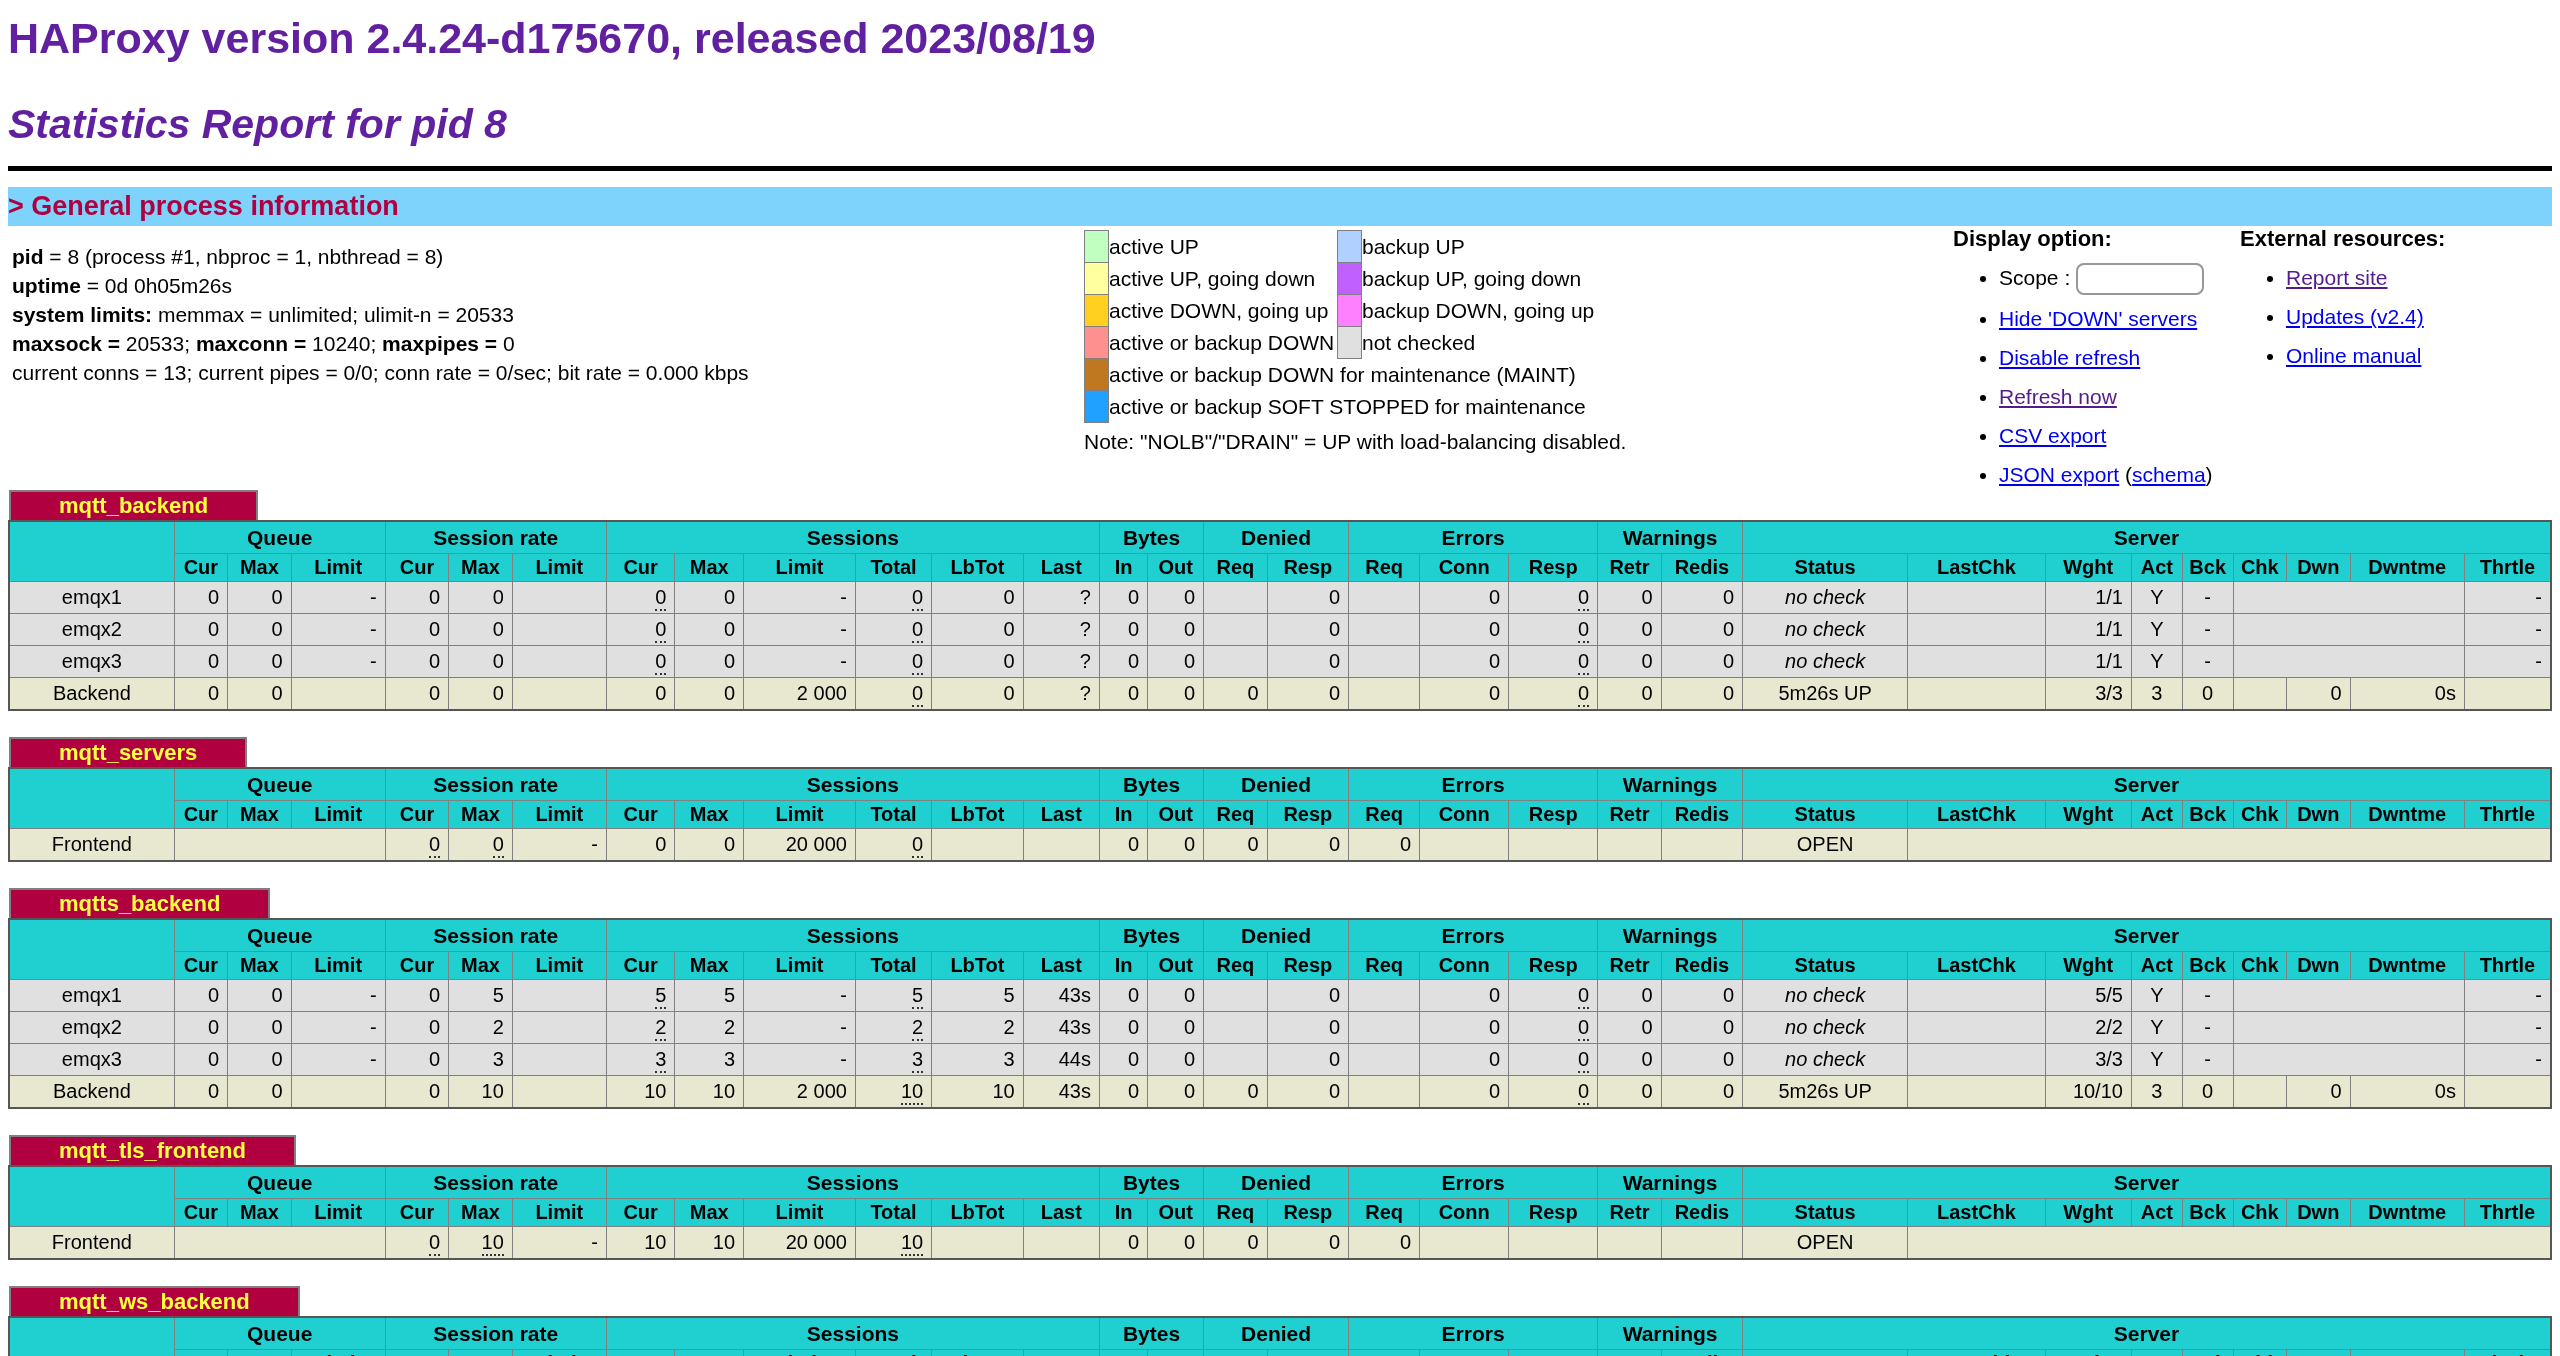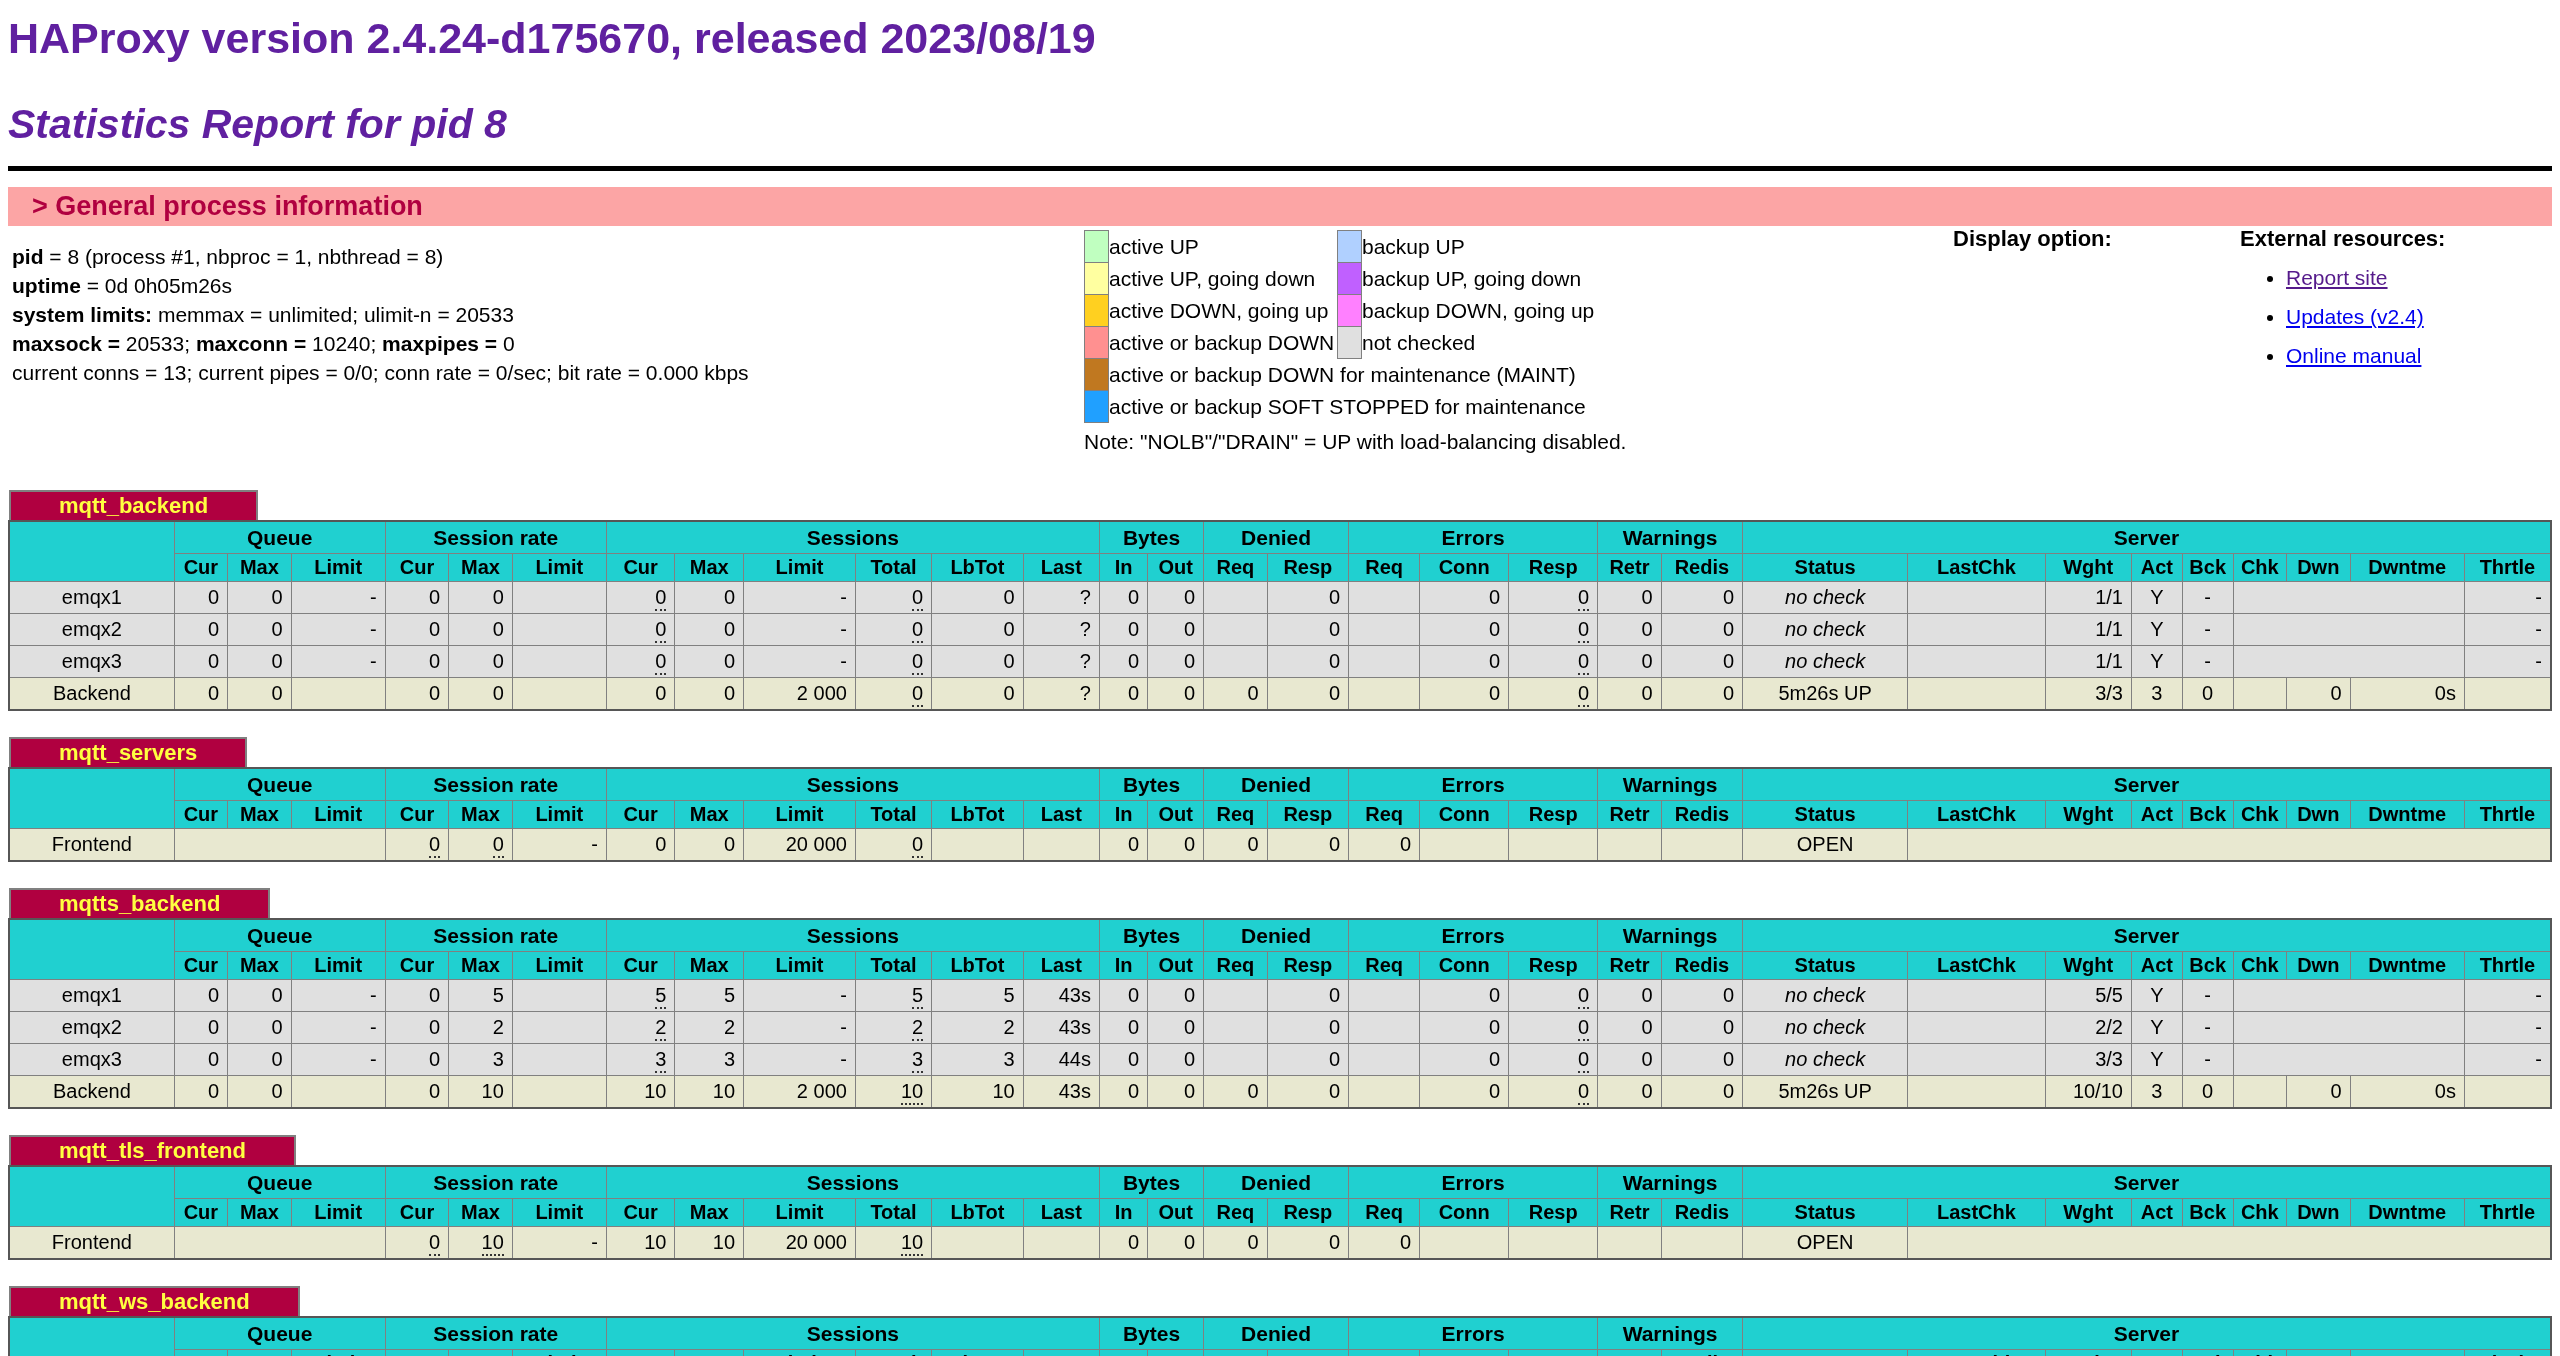--- a/index.html
+++ b/index.html
@@ -1,21 +1,21 @@
 <!DOCTYPE html>
 <html><head>
 <meta charset="utf-8">
 <style>
   html,body{margin:0;padding:0;background:#fff;overflow:hidden;}
   body{width:2560px;height:1356px;font-family:"Liberation Sans","DejaVu Sans",sans-serif;font-size:21px;color:#000;}
   .page{padding:0 8px;width:2544px;}
   h1{font-size:43px;color:#6020a0;margin:14px 0 0 0;font-weight:bold;}
   h2{font-size:41px;color:#6020a0;margin:38px 0 18px 0;font-style:italic;font-weight:bold;}
   .rule{border:none;border-top:5px solid #000;margin:0 0 16px 0;}
-  h3{font-size:27px;color:#b00040;background:#fca5a5;margin:0;padding:4px 24px;font-weight:bold;}
+  h3{font-size:27px;color:#b00040;background:#7dd3fc;margin:0;padding:4px 0;font-weight:bold;}
   .info-area{position:relative;height:238px;}
   .proc{position:absolute;left:4px;top:16px;line-height:29px;}
   .legend{position:absolute;left:1076px;top:4px;}
   .legend table{border-collapse:collapse;}
   .legend td{vertical-align:middle;padding:0;}
   .sw{width:23px;height:31px;border:1px solid #808080;}
   .lab{padding-left:9px;font-size:21px;white-space:nowrap;}
   td.lab1{min-width:228px;margin-left:36px;}
   .note{text-align:center;padding-top:7px;font-size:21px;}
   .opts{position:absolute;left:1945px;top:0;width:370px;}
@@ -93,20 +93,28 @@
               <td class="sw" style="background: rgb(32, 160, 255);"></td>
               <td class="lab" colspan="3">active or backup SOFT STOPPED for maintenance</td>
             </tr>
           </tbody>
         </table>
       <div class="note">Note: "NOLB"/"DRAIN" = UP with load-balancing disabled.</div>
     </div>
 
     <div class="opts">
       <div class="col-head">Display option:</div>
+      <ul>
+          <li><span>Scope : </span><input class="scope-input" type="text" style=""></li>
+          <li><a>Hide 'DOWN' servers</a></li>
+          <li><a>Disable refresh</a></li>
+          <li><a class="visited">Refresh now</a></li>
+          <li><a>CSV export</a></li>
+          <li><a>JSON export</a><span> (</span><a>schema</a><span>)</span></li>
+        </ul>
     </div>
 
     <div class="ext">
       <div class="col-head">External resources:</div>
       <ul>
           <li><a class="visited">Report site</a></li>
           <li><a>Updates (v2.4)</a></li>
           <li><a>Online manual</a></li>
         </ul>
     </div>

